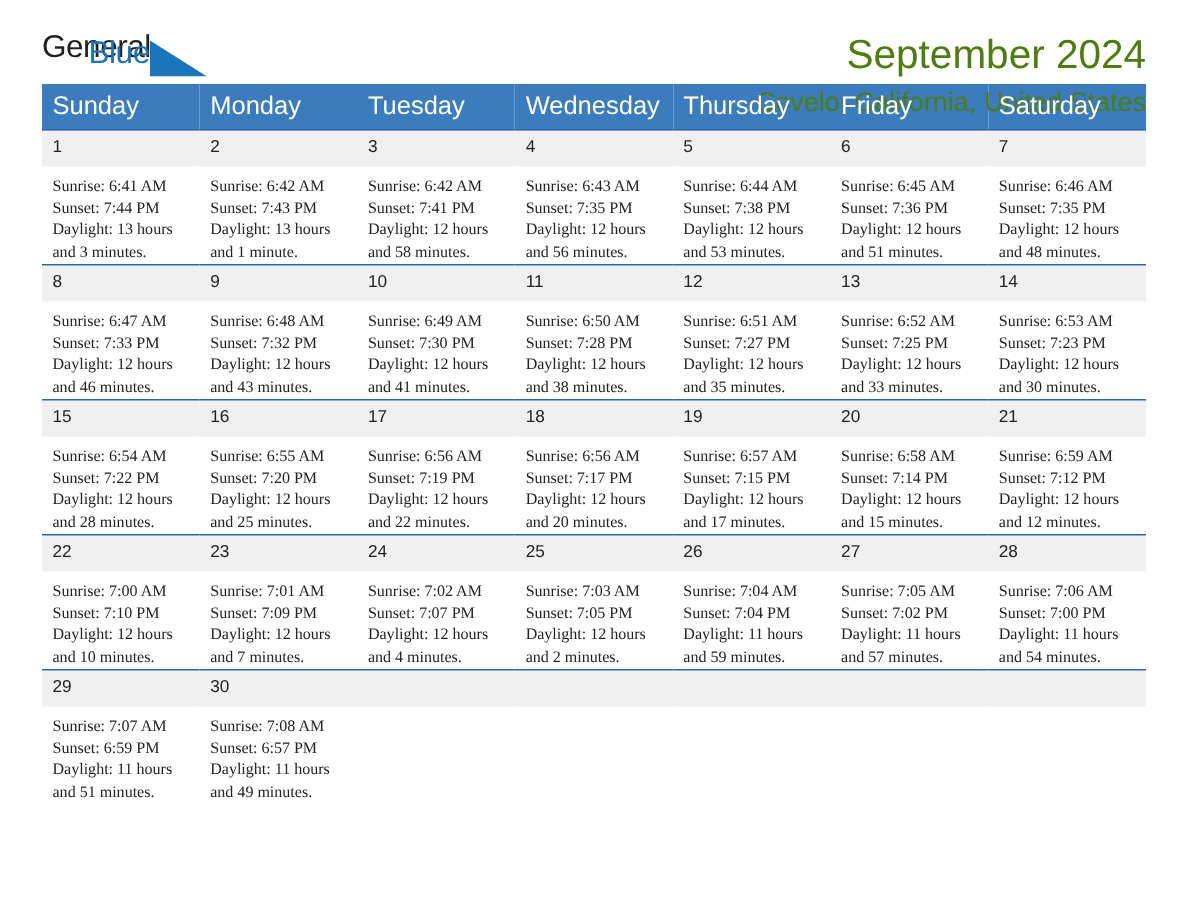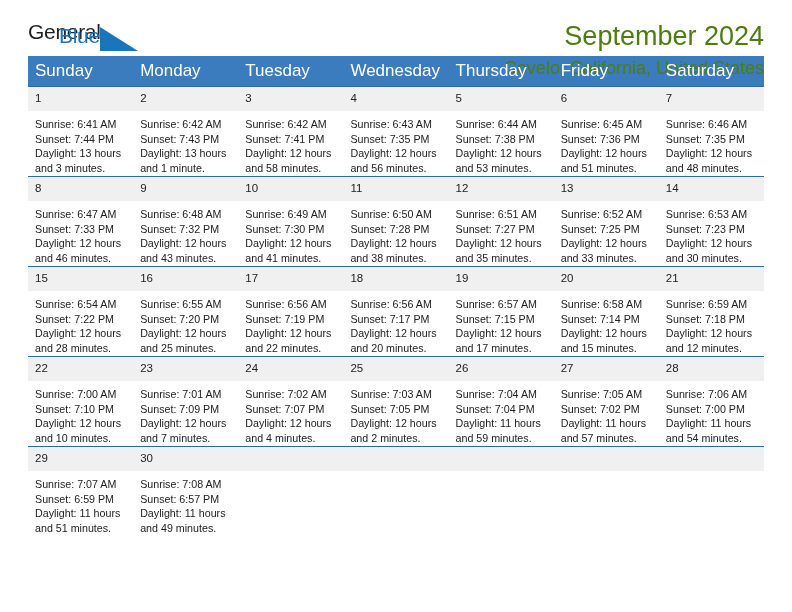--- a/index.html
+++ b/index.html
@@ -119,20 +119,21 @@
     box-sizing: content-box;
   }
   .daynum.empty {
     color: transparent;
   }
   .details {
     padding: 6px 6px 0 7px;
     font-size: 10.7px;
     line-height: 14.6px;
     color: #222222;
+    font-family: Liberation Serif, serif;
   }
   .details div {
     white-space: nowrap;
   }
 </style>
 </head>
 <body>
 
 <div class="page">
 
@@ -394,21 +395,21 @@
                 <div>Daylight: 12 hours</div>
                 <div>and 15 minutes.</div>
               </div>
             </div>
           </td>
         <td>
             <div class="daycell">
               <div class="daynum">21</div>
               <div class="details">
                 <div>Sunrise: 6:59 AM</div>
-                <div>Sunset: 7:18 PM</div>
+                <div>Sunset: 7:12 PM</div>
                 <div>Daylight: 12 hours</div>
                 <div>and 12 minutes.</div>
               </div>
             </div>
           </td>
       </tr>
 
       <tr class="week-row">
         <td>
             <div class="daycell">

